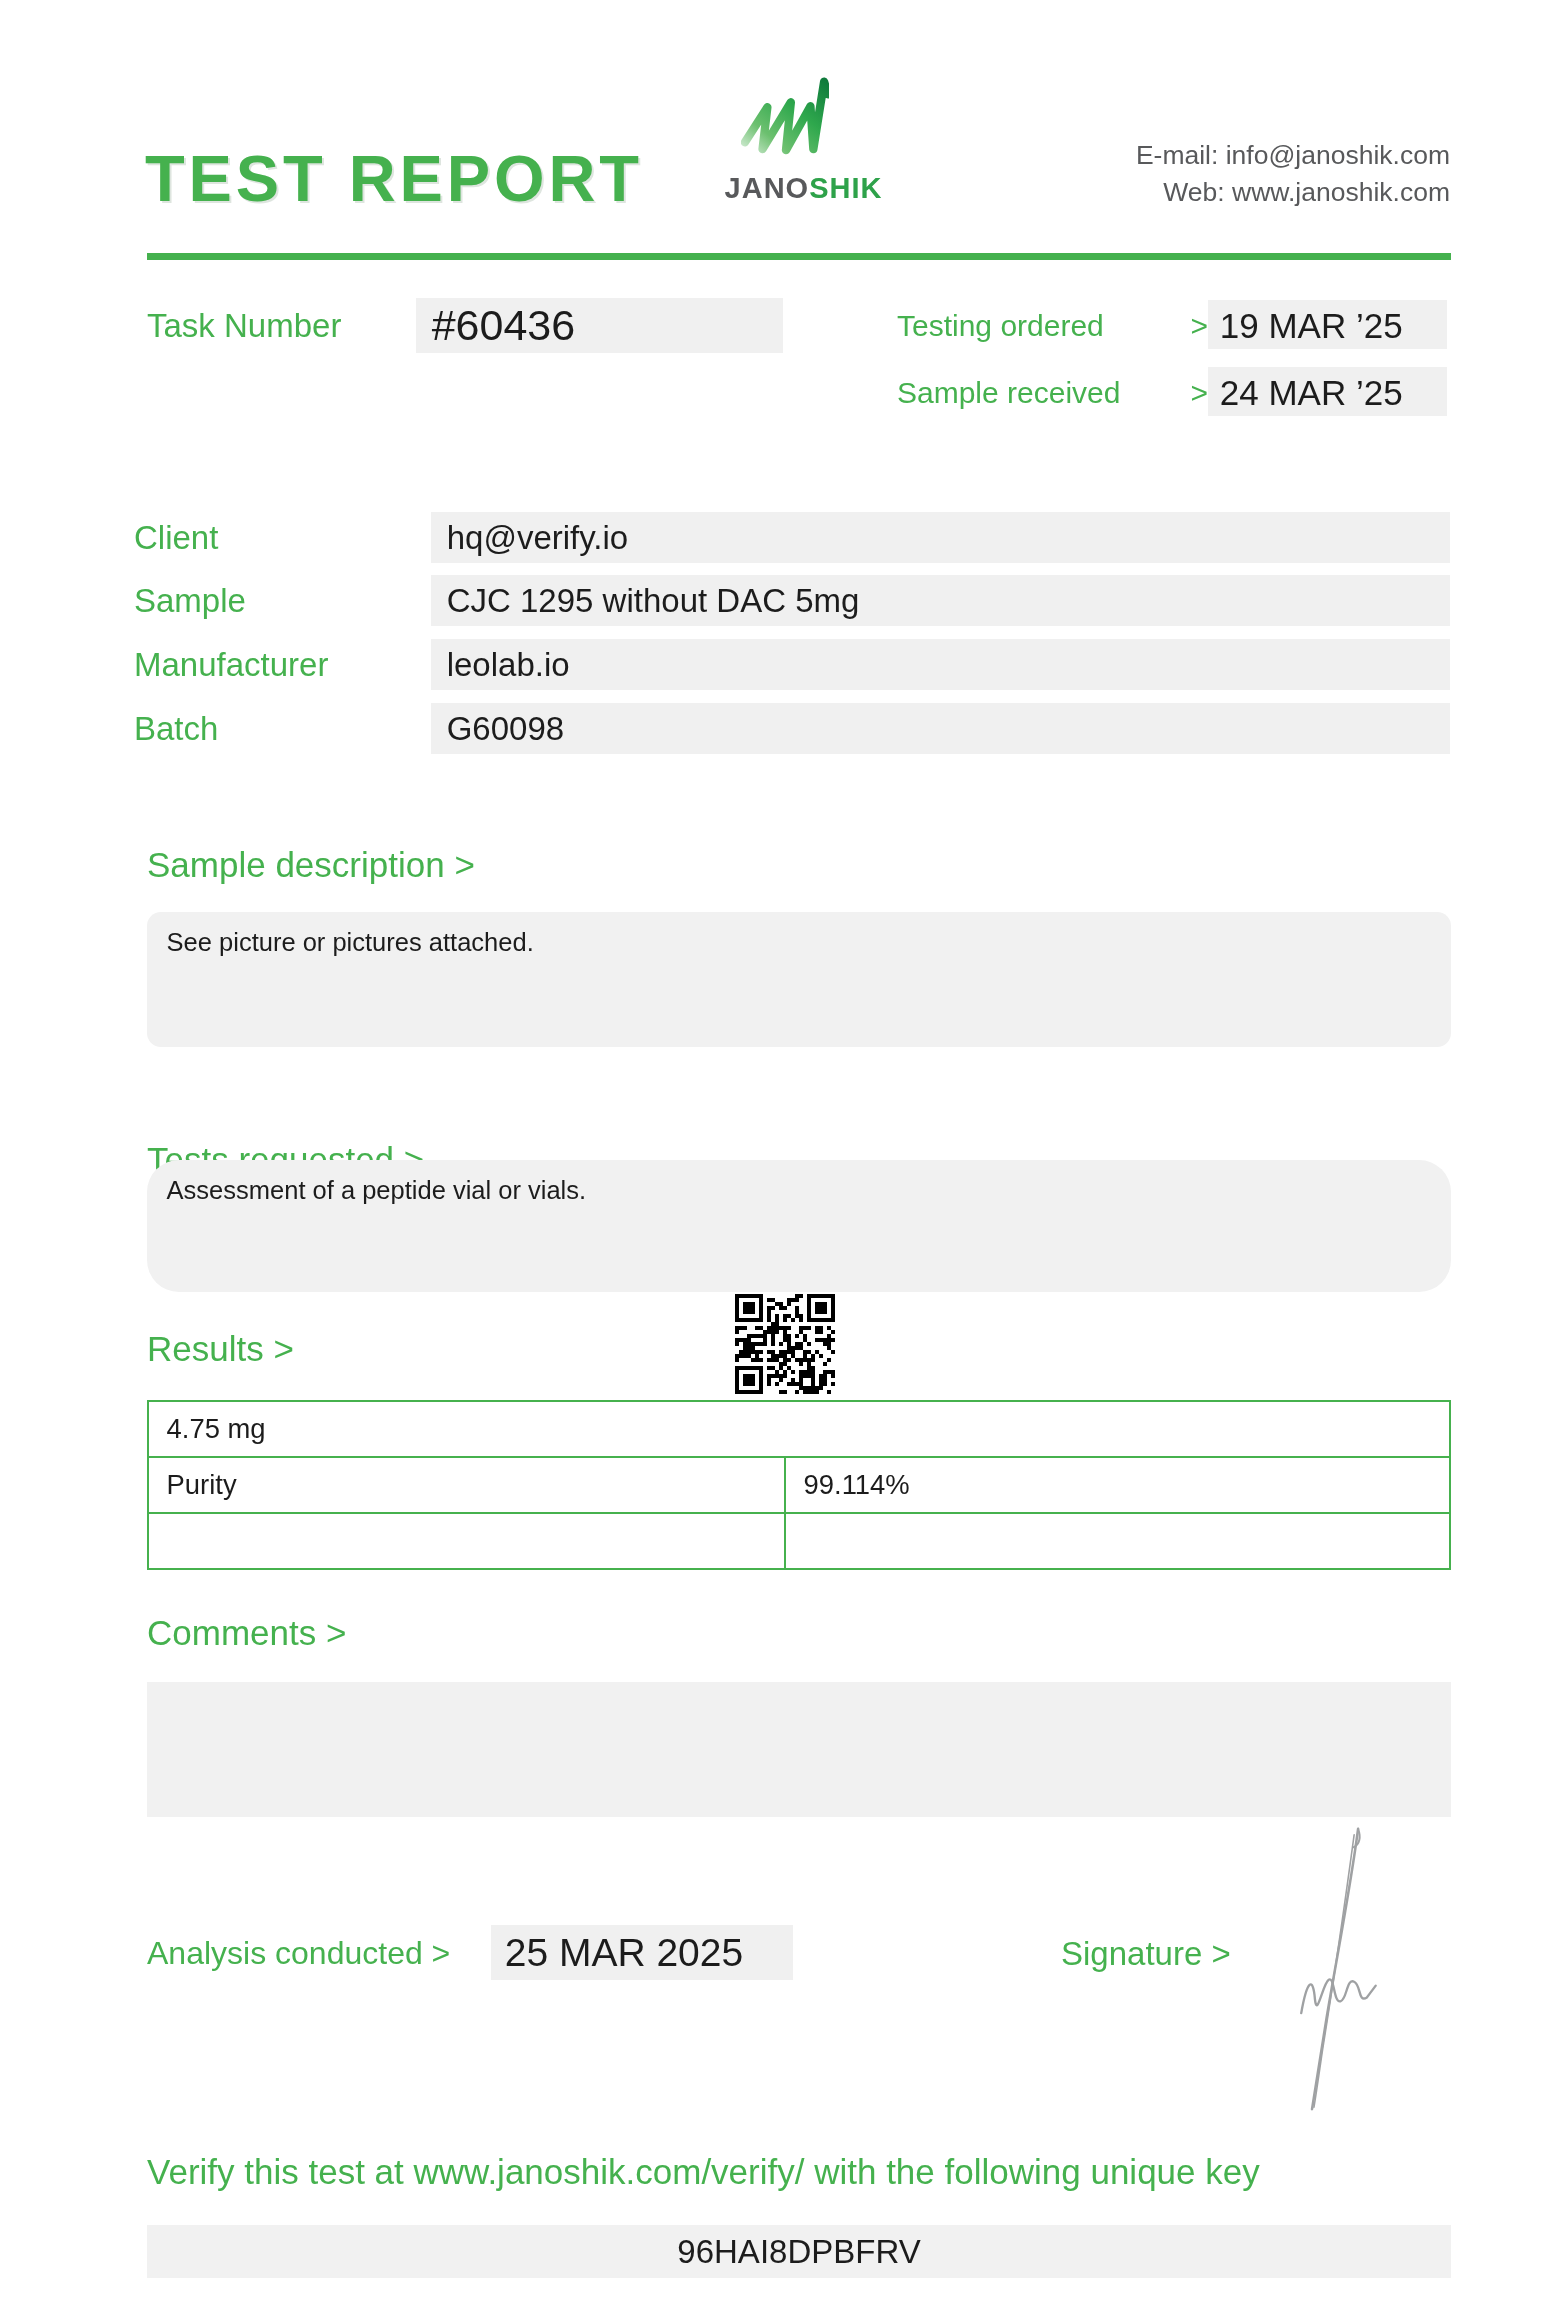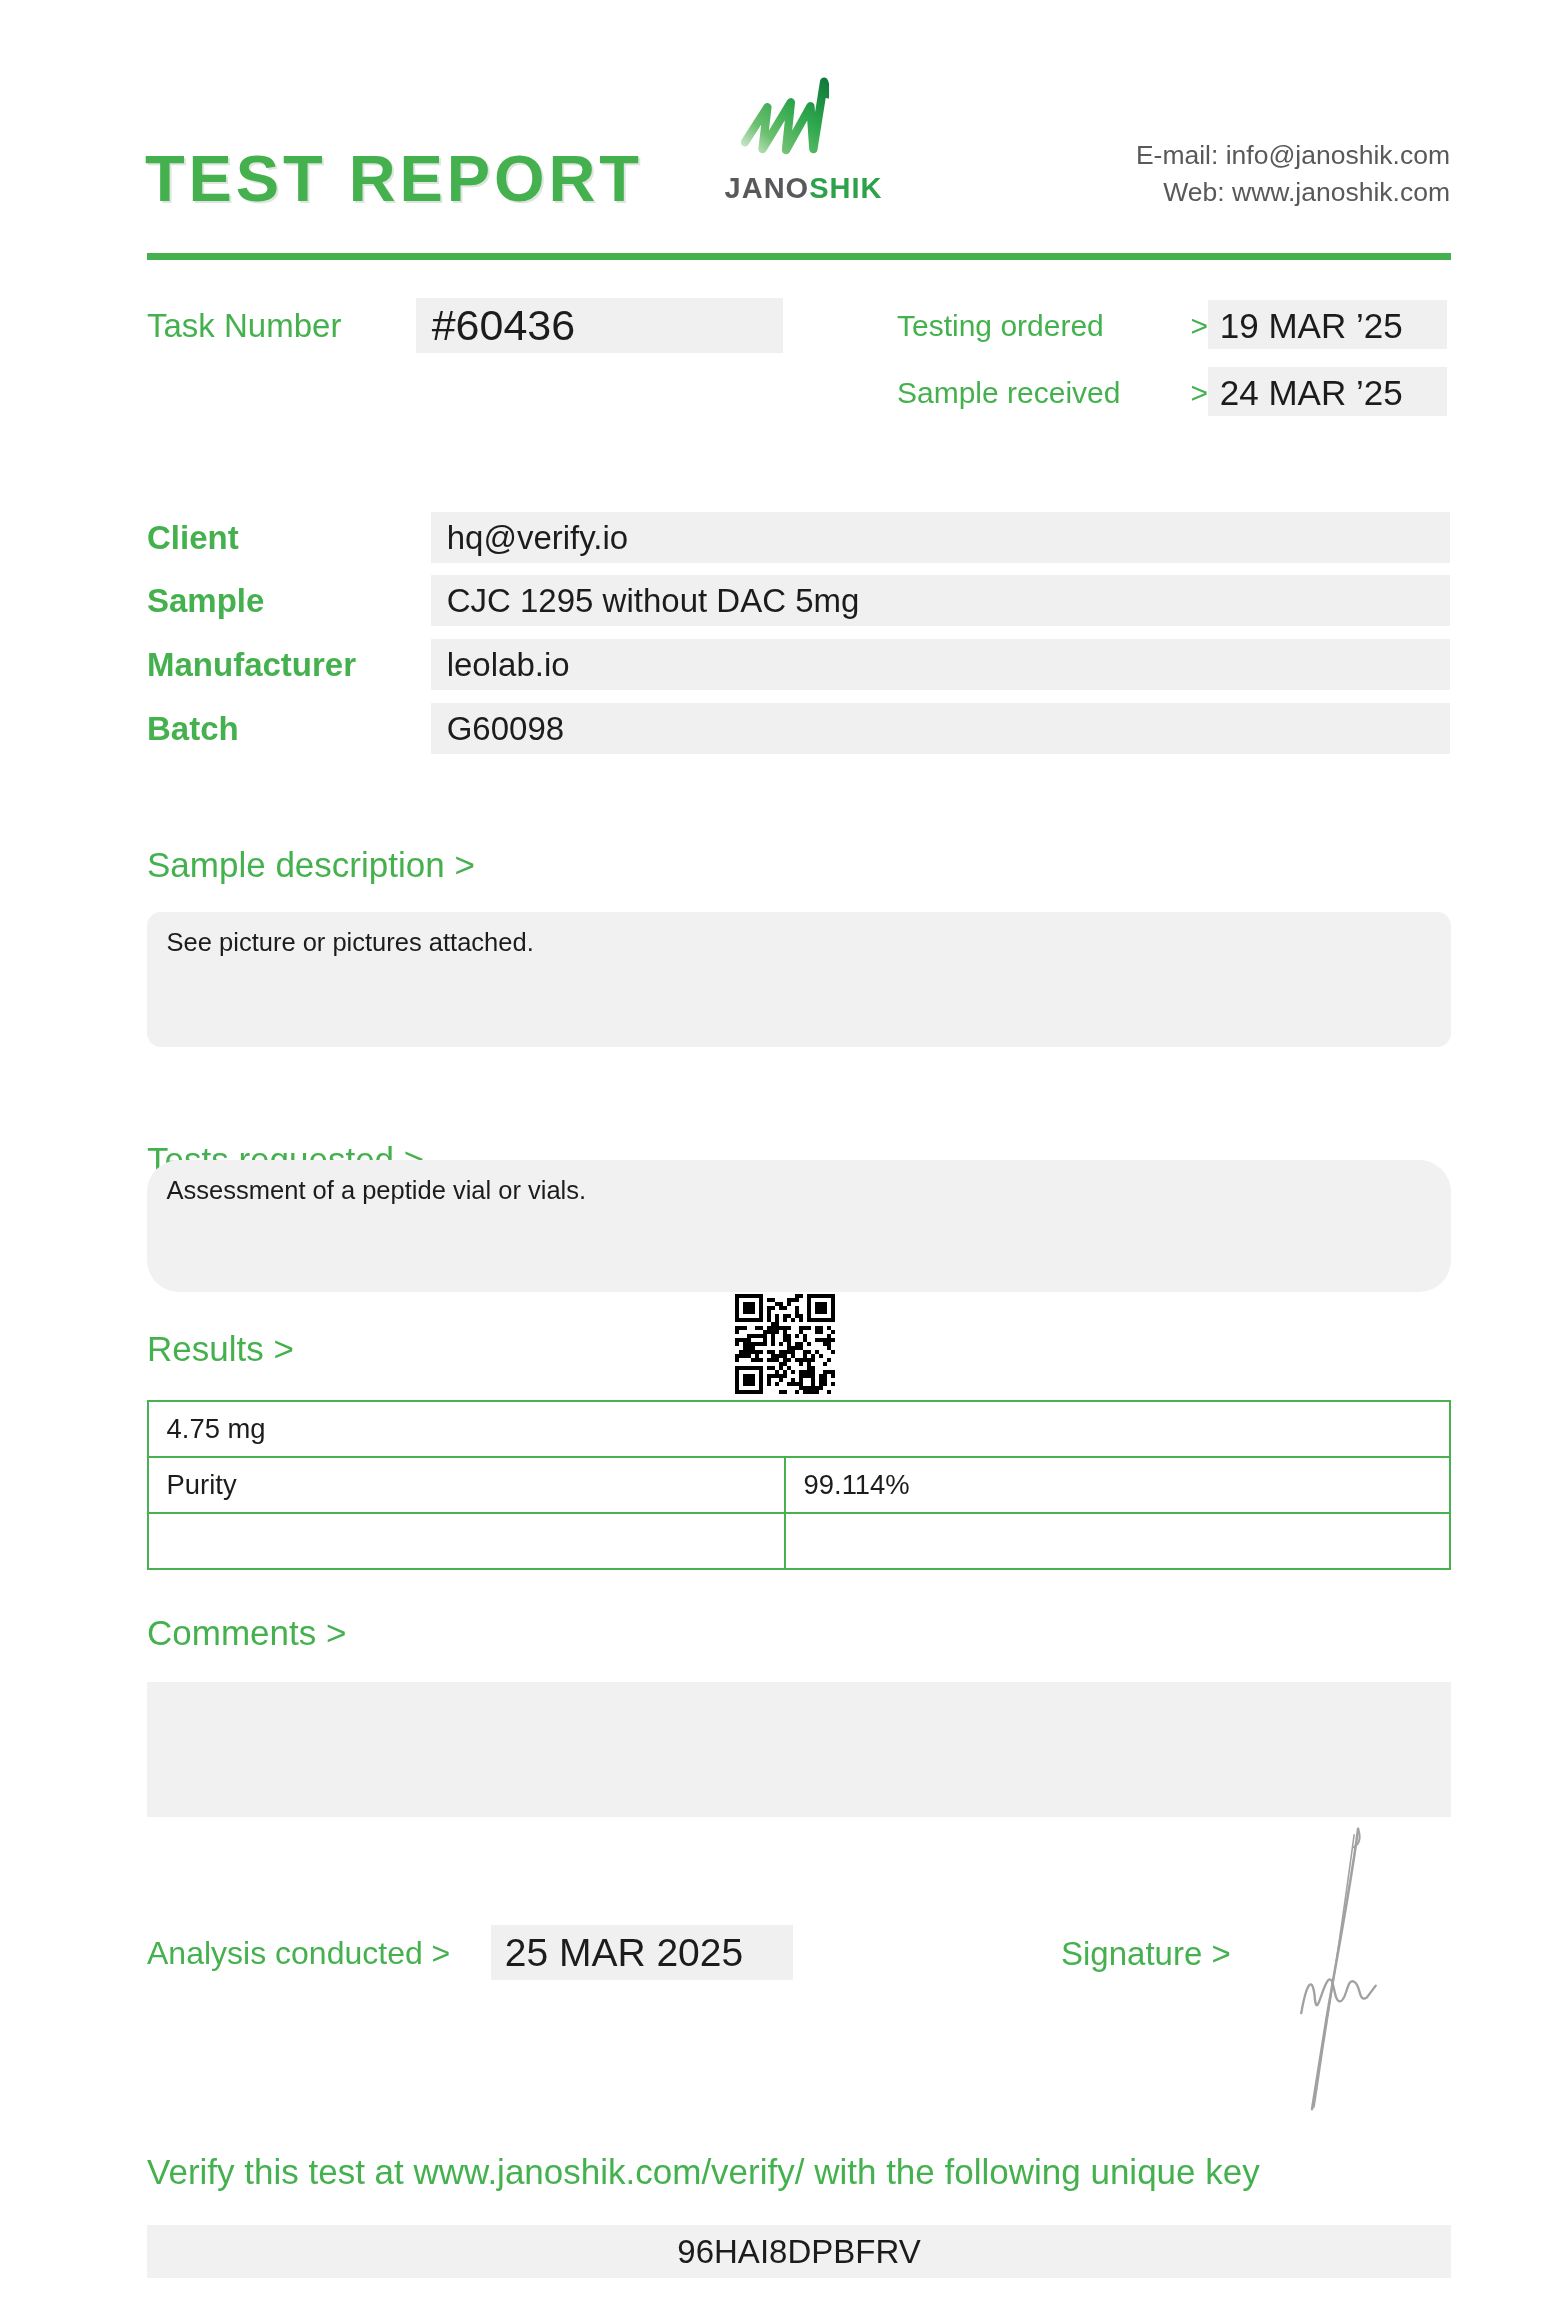--- a/index.html
+++ b/index.html
@@ -32,21 +32,21 @@
   .meta-right{height:51px;line-height:51px;display:flex;justify-content:space-between;
     color:var(--green,#45b14e);font-size:30px;white-space:nowrap;}
   .meta-right .arrow{margin-left:11.8px;}
   .ordered-label{left:897px;top:300px;width:311px;}
   .received-label{left:897px;top:367px;width:311px;}
   .date-box{width:239px;height:49px;line-height:51px;font-size:35px;
     padding-left:11.8px;box-sizing:border-box;}
   .ordered-box{left:1208px;top:300px;}
   .received-box{left:1208px;top:367px;}
 
-  .info-label{left:147px;height:51px;line-height:51px;font-weight:bold;}
+  .info-label{left:134px;height:51px;line-height:51px;}
   .info-box{left:431px;width:1019px;height:51px;line-height:51px;
     font-size:33px;padding-left:15.7px;box-sizing:border-box;}
 
   .section-heading{left:147px;font-size:35px;color:var(--green,#45b14e);white-space:nowrap;}
   .big-box{left:147px;width:1304px;background:#f1f1f1;box-sizing:border-box;
     padding:15.7px 19.6px;font-size:25.5px;color:#1c1c1c;}
 
   .qr-wrap{left:735px;top:1294px;width:100px;height:100px;}
 
   .results-table{left:147px;top:1400px;width:1304px;border:2.9px solid #46b14e;box-sizing:border-box;}

